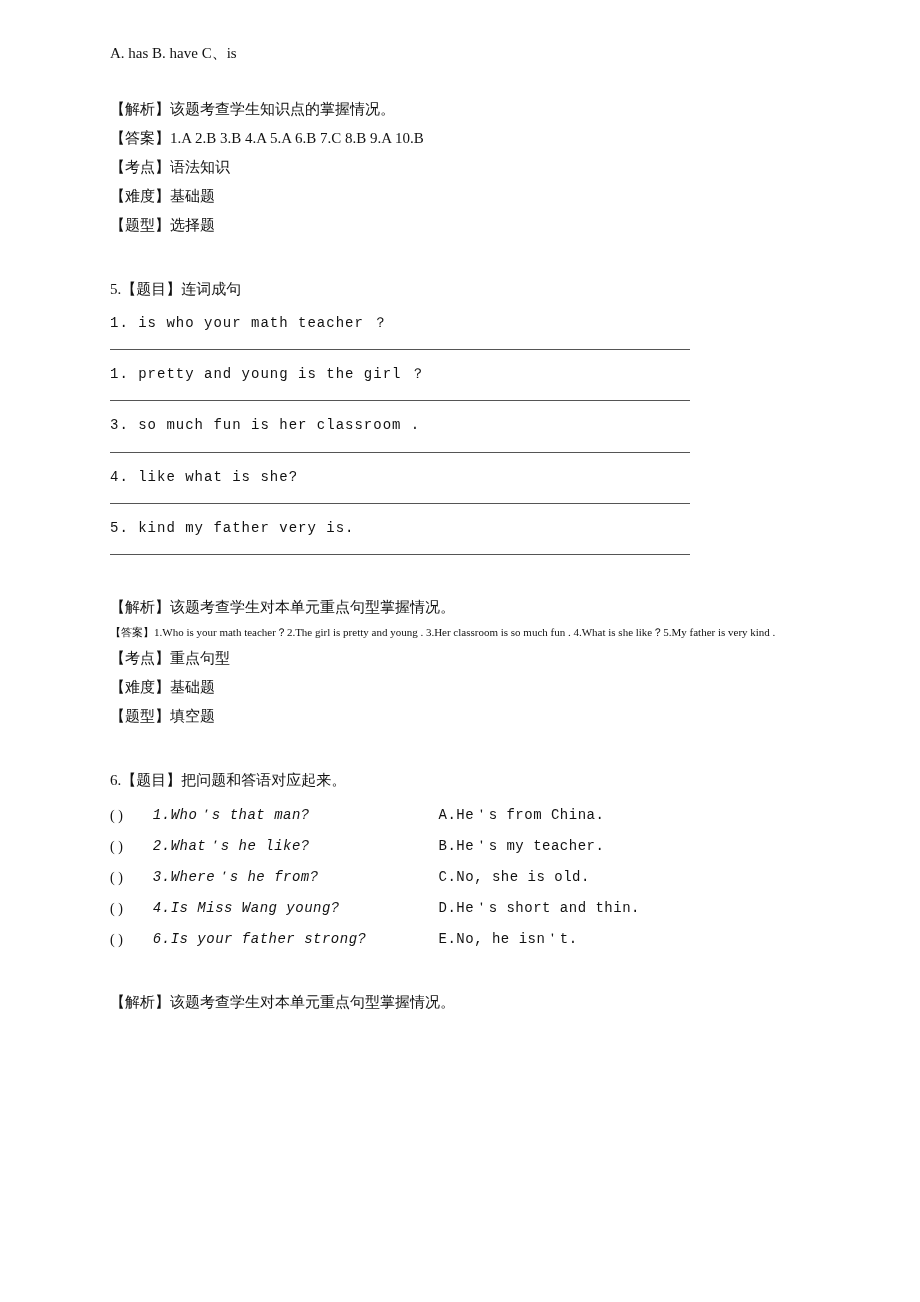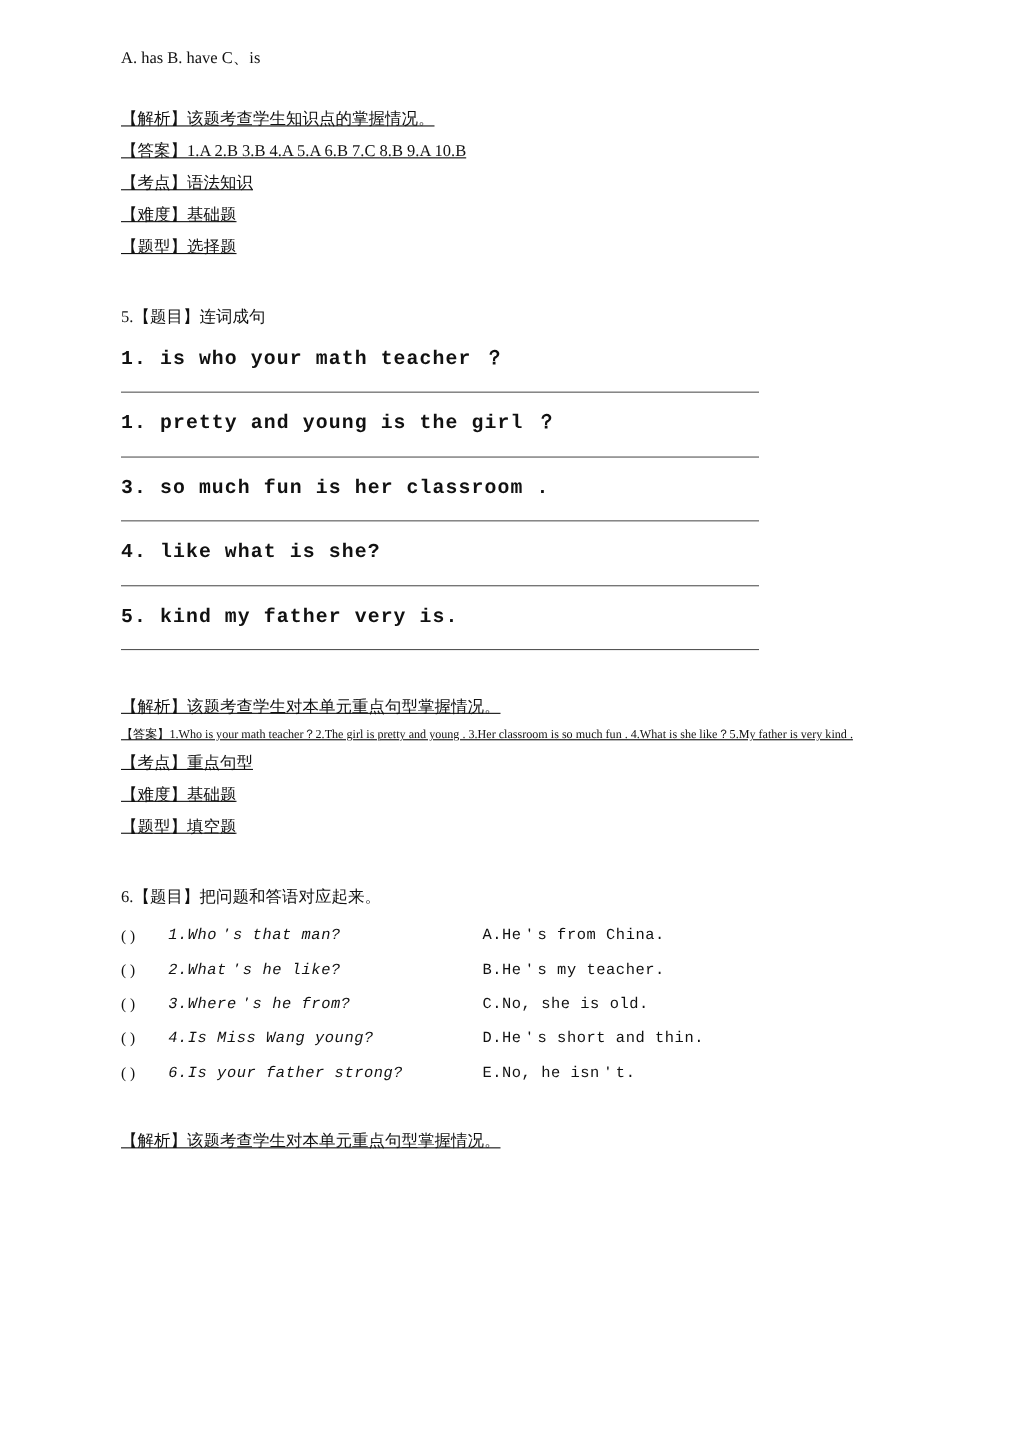--- a/index.html
+++ b/index.html
@@ -21,24 +21,23 @@
       margin-bottom: 4px;
     }
     .line {
       margin-bottom: 2px;
     }
     .sentence-group {
       margin: 8px 0 0 0;
     }
     .sentence-item {
       font-family: "Courier New", "Lucida Console", monospace;
-      font-size: 18px;
+      font-size: 14px;
       margin-bottom: 2px;
       letter-spacing: 1px;
-      font-weight: bold;
     }
     .underline-row {
       border-bottom: 1px solid #555;
       width: 580px;
       margin: 4px 0 12px 0;
       height: 10px;
     }
     .answer-text {
       margin-bottom: 4px;
       font-size: 11px;
@@ -62,21 +61,20 @@
       letter-spacing: 0.5px;
       font-style: italic;
     }
     .col-answer {
       width: 260px;
       font-family: "Courier New", monospace;
       letter-spacing: 0.5px;
     }
     .meta-line {
       margin-bottom: 2px;
-      text-decoration: underline;
     }
     .topic-title {
       font-weight: normal;
       margin: 8px 0 4px 0;
     }
   </style>
 </head>
 <body>
 
 

